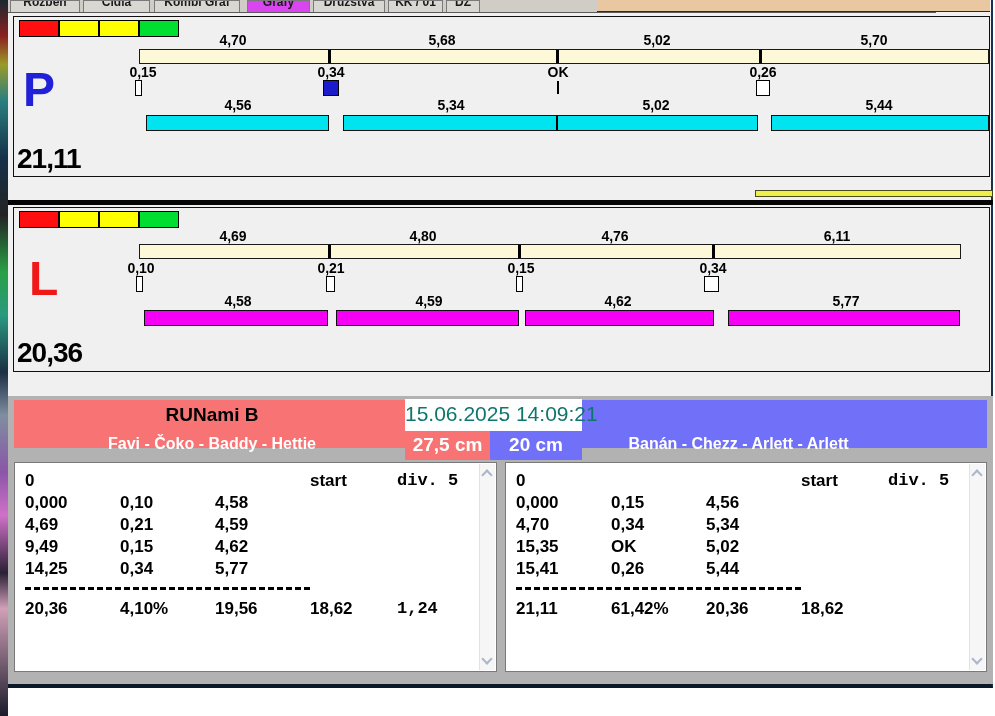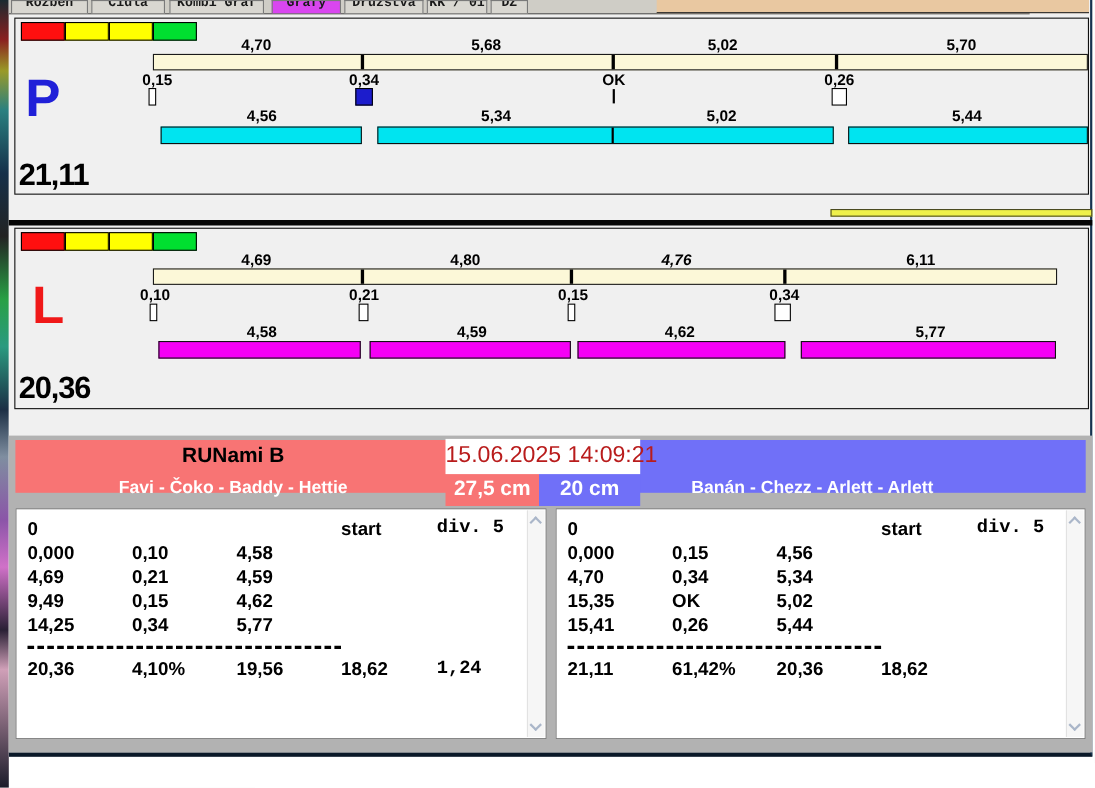--- a/index.html
+++ b/index.html
@@ -3,21 +3,21 @@
 <meta charset="utf-8">
 <style>
   * { margin:0; padding:0; box-sizing:border-box; }
   html,body { width:995px; height:716px; background:#ffffff; font-family:"Liberation Sans", sans-serif; overflow:hidden; }
   #desktop-strip { position:absolute; left:0; top:0; width:8px; height:716px;
     background:linear-gradient(180deg,#1a2a30 0%,#8a1f1f 5%,#9a9a28 9%,#2a8080 14%,#15304a 22%,#232323 30%,#28a045 38%,#2a9a80 44%,#1c2f45 52%,#7f8ea0 58%,#8b55a8 66%,#d071c8 72%,#2a2035 80%,#d0a0b8 85%,#1c1c2a 100%); }
   #window { position:absolute; left:8px; top:0; width:985px; height:688px; background:#f0f0f0;
     border-right:2px solid #16324f; border-bottom:4px solid #0a1828; }
 
   
-  #tabbar { position:absolute; left:0; top:0; width:928px; height:13px; background:#cfcdc6; border-bottom:1px solid #5a5a5a; overflow:hidden;font-family:Liberation Mono, monospace; }
+  #tabbar { position:absolute; left:0; top:0; width:928px; height:13px; background:#cfcdc6; border-bottom:1px solid #5a5a5a; overflow:hidden; }
   .tab { position:absolute; top:0; height:13px; background:#d9d7d1; border:1px solid #7a7a7a; border-bottom:none; overflow:hidden; }
   .tab.active { background:#d946ef; }
   .tab span { position:absolute; top:-6px; left:0; right:0; text-align:center; font-size:12px; font-weight:bold; color:#1a1a1a; white-space:nowrap; }
   #tan-block { position:absolute; left:589px; top:0; width:393px; height:12px; background:#e9c8a1; border-bottom:1px solid #2a2a2a; }
 
   
   .run-panel { position:absolute; left:5px; width:977px; background:#f0f0f0; border:1px solid #101010; }
   .legend-sq { position:absolute; top:3px; width:40px; height:17px; border:1px solid #000; }
   .lane-letter { position:absolute; font-weight:bold; font-size:48px; line-height:0.95; }
   .big-total { position:absolute; left:3px; font-weight:bold; font-size:28px; letter-spacing:-1px; color:#000; }
@@ -33,21 +33,21 @@
 
   #yellow-bar { position:absolute; left:747px; top:190px; width:238px; height:7px; background:#eef04a; border:1px solid #4a4a20; }
   #thick-divider { position:absolute; left:0; top:200px; width:985px; height:5px; background:#050505; }
   #lower-gray { position:absolute; left:0; top:396px; width:985px; height:288px; background:#b2b2b2; }
 
   
   .team-header { position:absolute; top:400px; height:48px; }
   .team-name { position:absolute; top:4px; left:0; right:0; text-align:center; font-size:19px; font-weight:bold; color:#000; }
   .team-dogs { position:absolute; top:35px; left:0; right:0; text-align:center; font-size:16px; font-weight:bold; color:#fff; }
   #ts-box { position:absolute; left:397px; top:399px; width:177px; height:32px; background:#fff; }
-  #ts-box span { display:block; text-align:center; font-size:21px; color:#b91c1c; margin-top:3px; white-space:nowrap; }
+  #ts-box span { display:block; text-align:center; font-size:21px; color:#0f766e; margin-top:3px; white-space:nowrap; }
   .height-badge { position:absolute; top:431px; height:29px; }
   .height-badge span { display:block; text-align:center; font-size:19px; font-weight:bold; color:#fff; margin-top:3px; }
 
   
   .result-table { position:absolute; top:462px; height:210px; background:#fff; border:1px solid #7a7a7a; overflow:hidden; }
   .t-row { position:absolute; left:0; width:100%; height:22px; font-size:17px; font-weight:bold; color:#000; }
   .t-row span { position:absolute; white-space:nowrap; }
   .c1{left:10px;} .c2{left:105px;} .c3{left:200px;} .c4{left:295px;} .c5{left:382px;font-family:Liberation Mono, monospace;}
   .dash-line { position:absolute; left:10px; width:285px; height:0; border-top:3px dashed #000; }
   .scrollbar { position:absolute; right:1px; top:1px; bottom:1px; width:16px; background:#f6f6f6; border-left:1px solid #e2e2e2; }
@@ -136,21 +136,21 @@
   <div class="run-panel" style="top:207px;height:165px;">
     <div class="legend-sq" style="left: 5px; background: rgb(255, 15, 15);"></div>
     <div class="legend-sq" style="left: 45px; background: rgb(255, 255, 0);"></div>
     <div class="legend-sq" style="left: 85px; background: rgb(255, 255, 0);"></div>
     <div class="legend-sq" style="left: 125px; background: rgb(0, 223, 48);"></div>
 
     <div class="lane-letter" style="left: 15px; top: 48px; color: rgb(240, 24, 24);">L</div>
 
     <div class="lbl" style="left:179px;top:20px;">4,69</div>
     <div class="lbl" style="left:369px;top:20px;">4,80</div>
-    <div class="lbl" style="left:561px;top:20px;font-style:italic;">4,76</div>
+    <div class="lbl" style="left:561px;top:20px;">4,76</div>
     <div class="lbl" style="left:783px;top:20px;">6,11</div>
 
     <div class="split-track" style="left:125px;top:36px;width:822px;">
       <div class="track-div" style="left:188px;"></div>
       <div class="track-div" style="left:378px;"></div>
       <div class="track-div" style="left:572px;"></div>
     </div>
 
     <div class="lbl narrow" style="left:97px;top:52px;">0,10</div>
     <div class="lbl narrow" style="left:287px;top:52px;">0,21</div>

